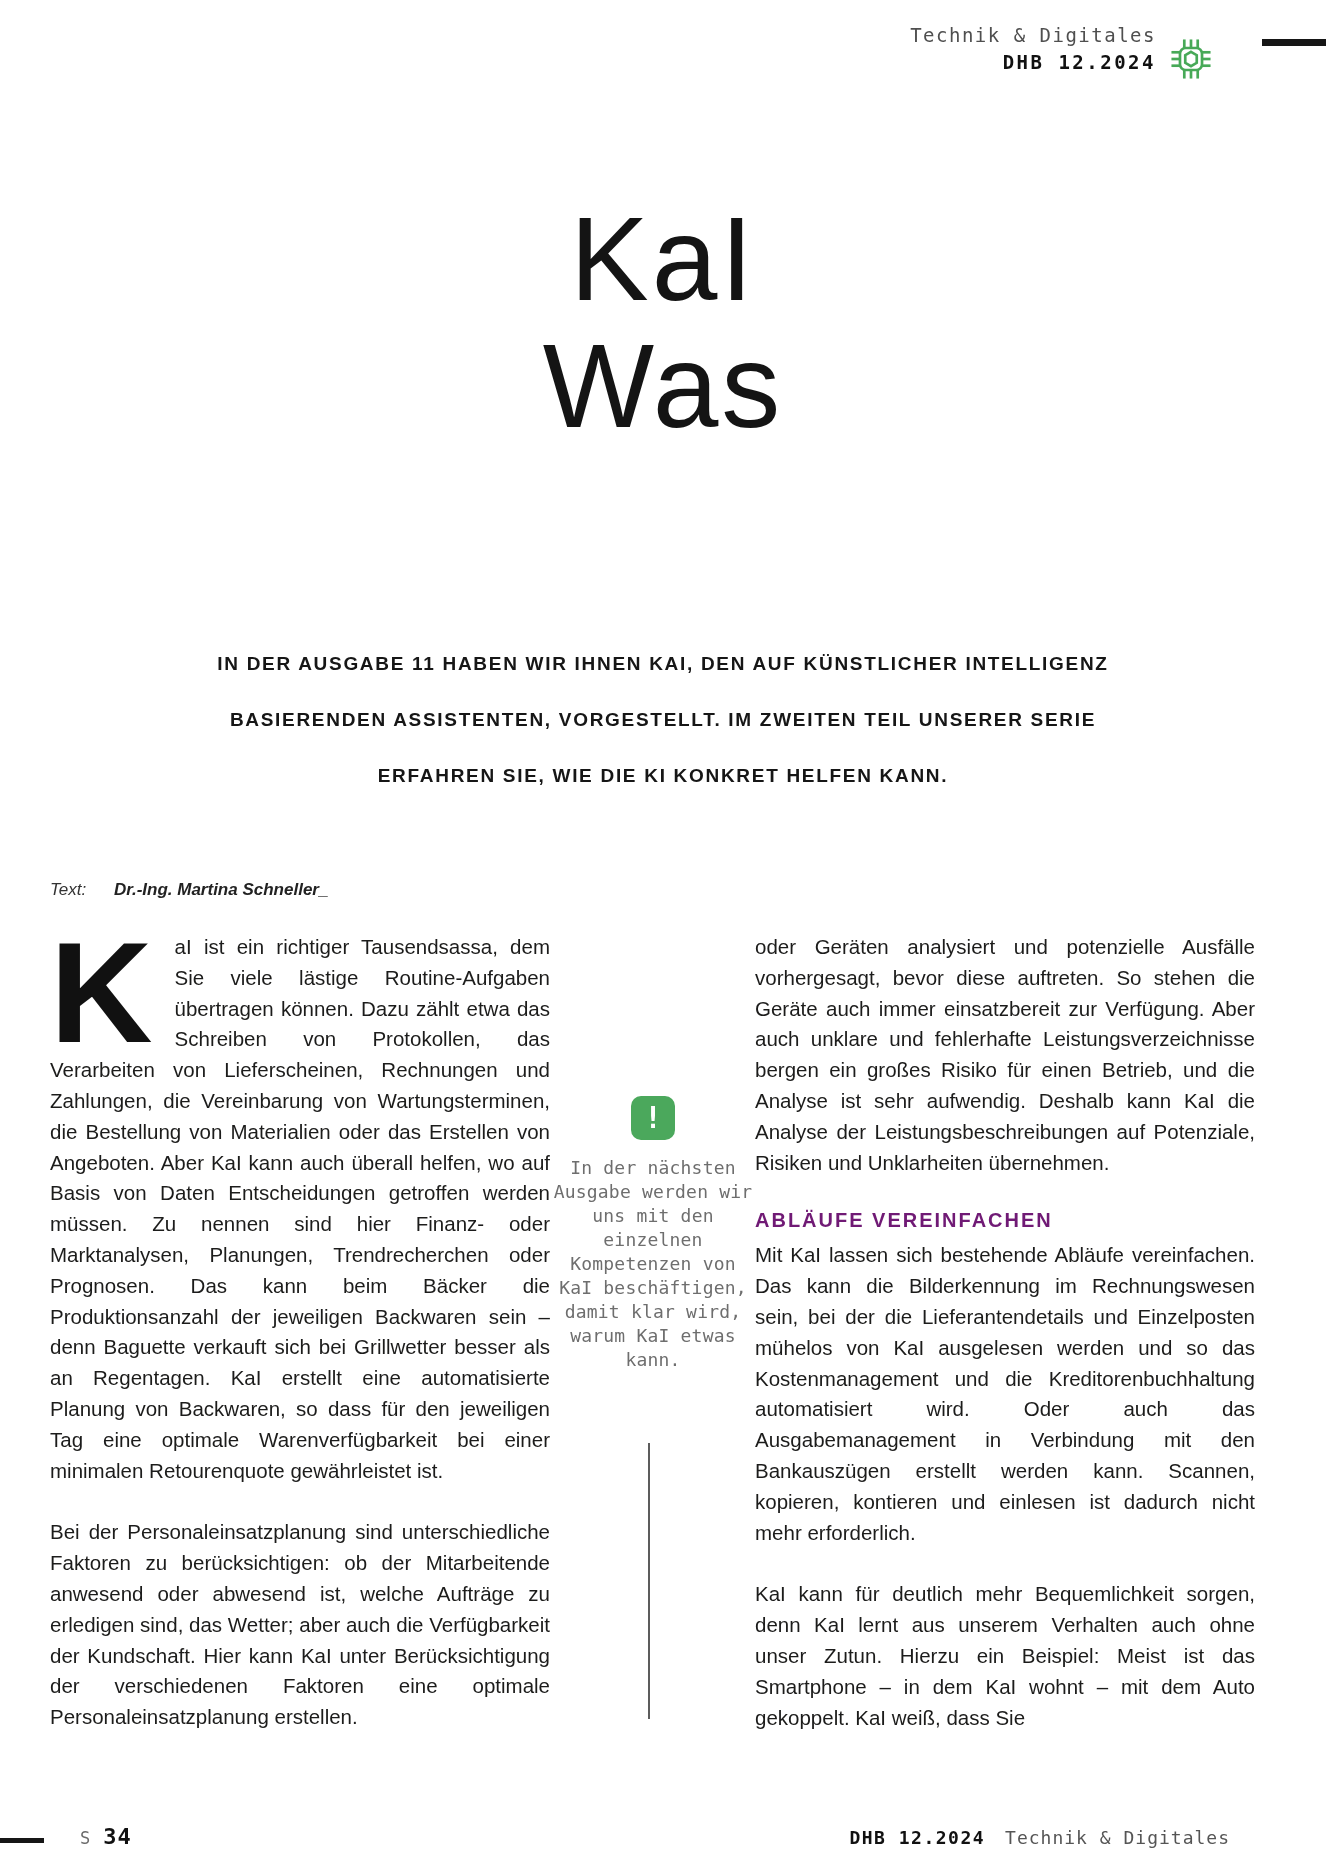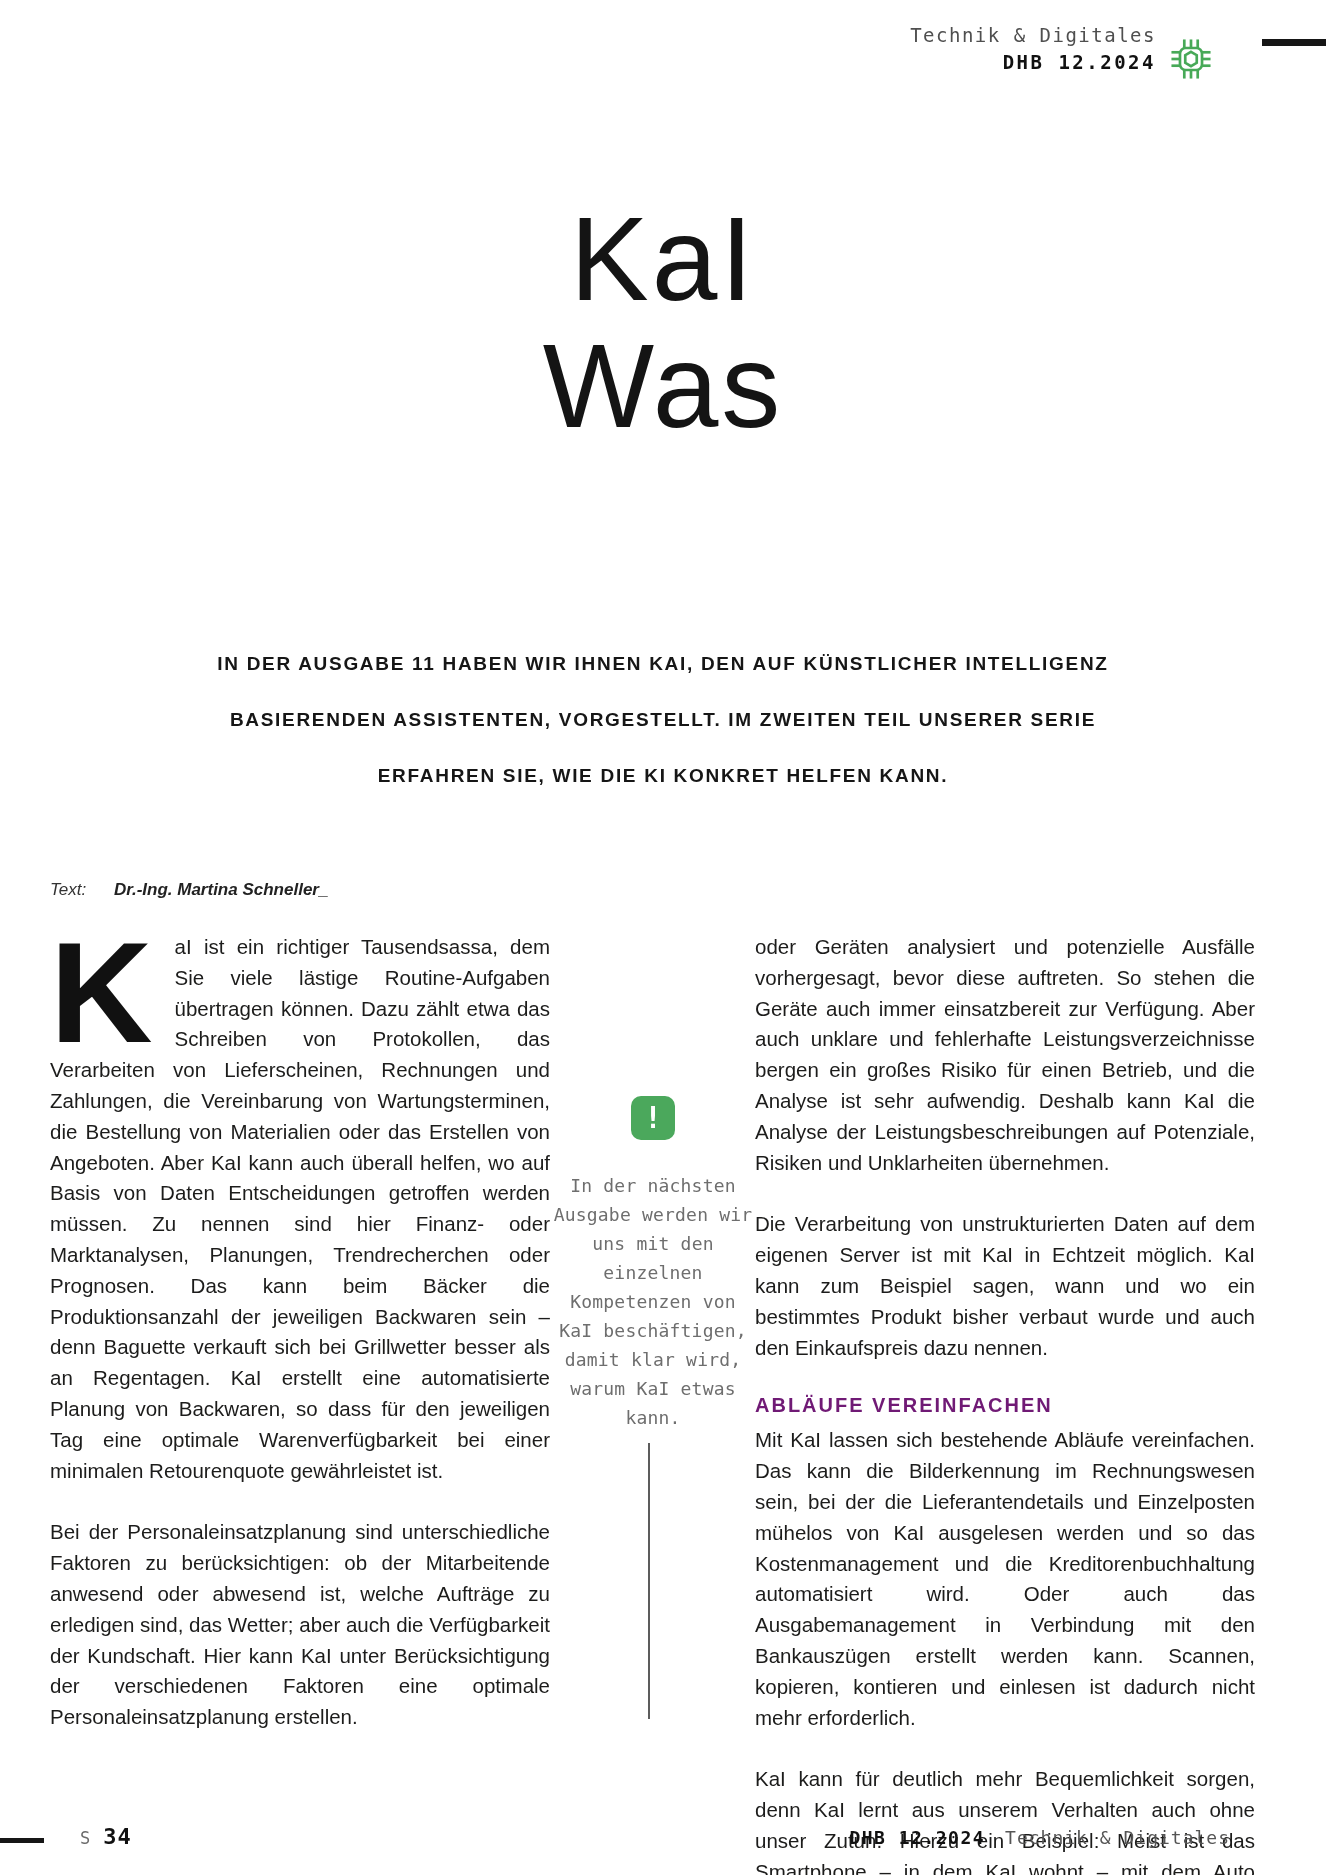--- a/index.html
+++ b/index.html
@@ -38,22 +38,22 @@
   .dropcap { float:left; font-weight:900; font-size:142px; line-height:0.72;
     padding:10px 26px 6px 0; letter-spacing:-4px; color:#111; }
 
   .subhead { font-size:20px; font-weight:700; letter-spacing:2px; color:#701a75; margin-bottom:8px; }
 
   
   .callout { position:absolute; top:1096px; left:553px; width:200px; text-align:center; }
   .callout-badge { width:44px; height:44px; margin:0 auto; border-radius:10px; background:#4BA85C;
     color:#fff; font-weight:700; font-size:30px; line-height:44px; text-align:center;
     font-family:"DejaVu Sans Mono", monospace; }
-  .callout-text { margin-top:31px; font-family:"DejaVu Sans Mono", monospace;
-    font-size:18px; line-height:29px; color:#6e6e6e; letter-spacing:0.2px; }
+  .callout-text { margin-top:16px; font-family:"DejaVu Sans Mono", monospace;
+    font-size:18px; line-height:24px; color:#6e6e6e; letter-spacing:0.2px; }
   .mid-divider { position:absolute; top:1443px; left:648px; width:2px; height:276px; background:#5c5c5c; }
 
   
   .footer-bar { position:absolute; top:1838px; left:0; width:44px; height:5px; background:#161616; }
   .footer-left { position:absolute; top:1824px; left:60px;margin-left:20px; }
   .footer-left .page-label { font-family:"DejaVu Sans Mono", monospace; font-size:17px; color:#6b6b6b; letter-spacing:1px; }
   .footer-left .page-number { font-family:"DejaVu Sans Mono", monospace; font-size:22px; font-weight:700; color:#111; margin-left:12px; letter-spacing:1px; }
   .footer-right { position:absolute; top:1827px; right:96px; }
   .footer-right .issue { font-family:"DejaVu Sans Mono", monospace; font-size:18px; font-weight:700; color:#111; letter-spacing:1.5px; }
   .footer-right .section { font-family:"DejaVu Sans Mono", monospace; font-size:18px; color:#555; letter-spacing:1px; margin-left:20px; }
@@ -107,21 +107,20 @@
 </div>
 
 <div class="callout">
   <div class="callout-badge">!</div>
   <div class="callout-text">In der nächsten Ausgabe werden wir uns mit den einzelnen Kompetenzen von KaI beschäftigen, damit klar wird, warum KaI etwas kann.</div>
 </div>
 <div class="mid-divider"></div>
 
 <div class="col col-right">
   <p>oder Geräten analysiert und potenzielle Ausfälle vorhergesagt, bevor diese auftreten. So stehen die Geräte auch immer einsatzbereit zur Verfügung. Aber auch unklare und fehlerhafte Leistungsverzeichnisse bergen ein großes Risiko für einen Betrieb, und die Analyse ist sehr aufwendig. Deshalb kann KaI die Analyse der Leistungsbeschreibungen auf Potenziale, Risiken und Unklarheiten übernehmen.</p>
-  <p>Die Verarbeitung von unstrukturierten Daten auf dem eigenen Server ist mit KaI in Echtzeit möglich. KaI kann zum Beispiel sagen, wann und wo ein bestimmtes Produkt bisher verbaut wurde und auch den Einkaufspreis dazu nennen.</p>
   <div class="subhead">ABLÄUFE VEREINFACHEN</div>
   <p>Mit KaI lassen sich bestehende Abläufe vereinfachen. Das kann die Bilderkennung im Rechnungswesen sein, bei der die Lieferantendetails und Einzelposten mühelos von KaI ausgelesen werden und so das Kostenmanagement und die Kreditorenbuchhaltung automatisiert wird. Oder auch das Ausgabemanagement in Verbindung mit den Bankauszügen erstellt werden kann. Scannen, kopieren, kontieren und einlesen ist dadurch nicht mehr erforderlich.</p>
   <p>KaI kann für deutlich mehr Bequemlichkeit sorgen, denn KaI lernt aus unserem Verhalten auch ohne unser Zutun. Hierzu ein Beispiel: Meist ist das Smartphone – in dem KaI wohnt – mit dem Auto gekoppelt. KaI weiß, dass Sie</p>
 </div>
 
 <div class="footer-bar"></div>
 <div class="footer-left">
   <span class="page-label">S</span><span class="page-number">34</span>
 </div>
 <div class="footer-right">

